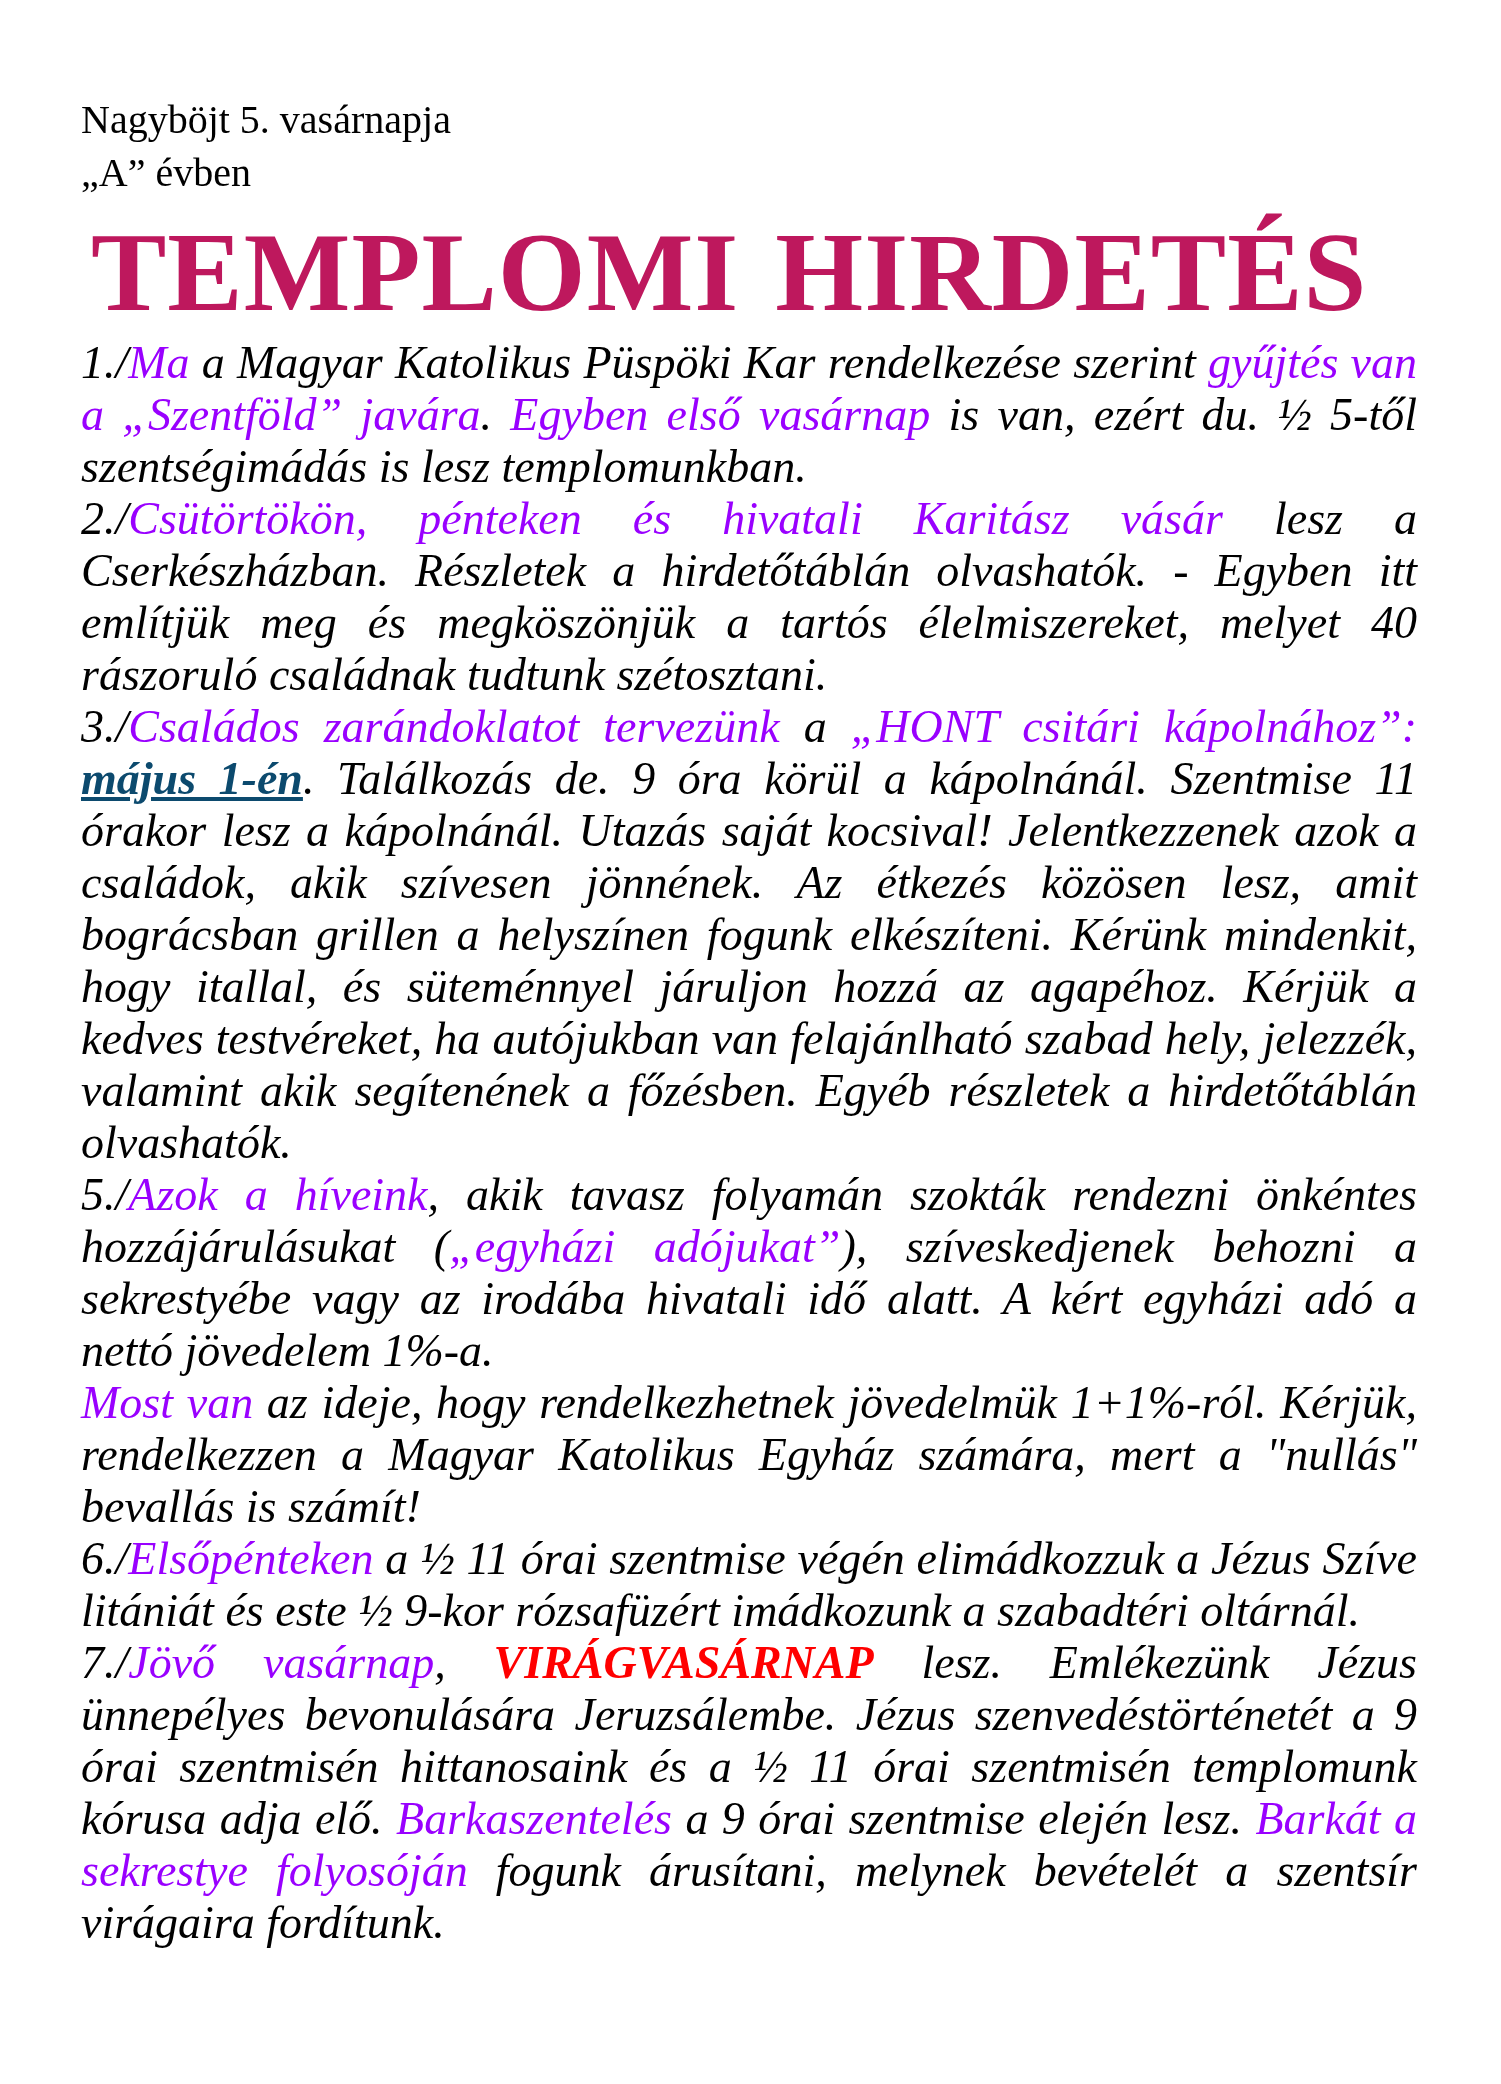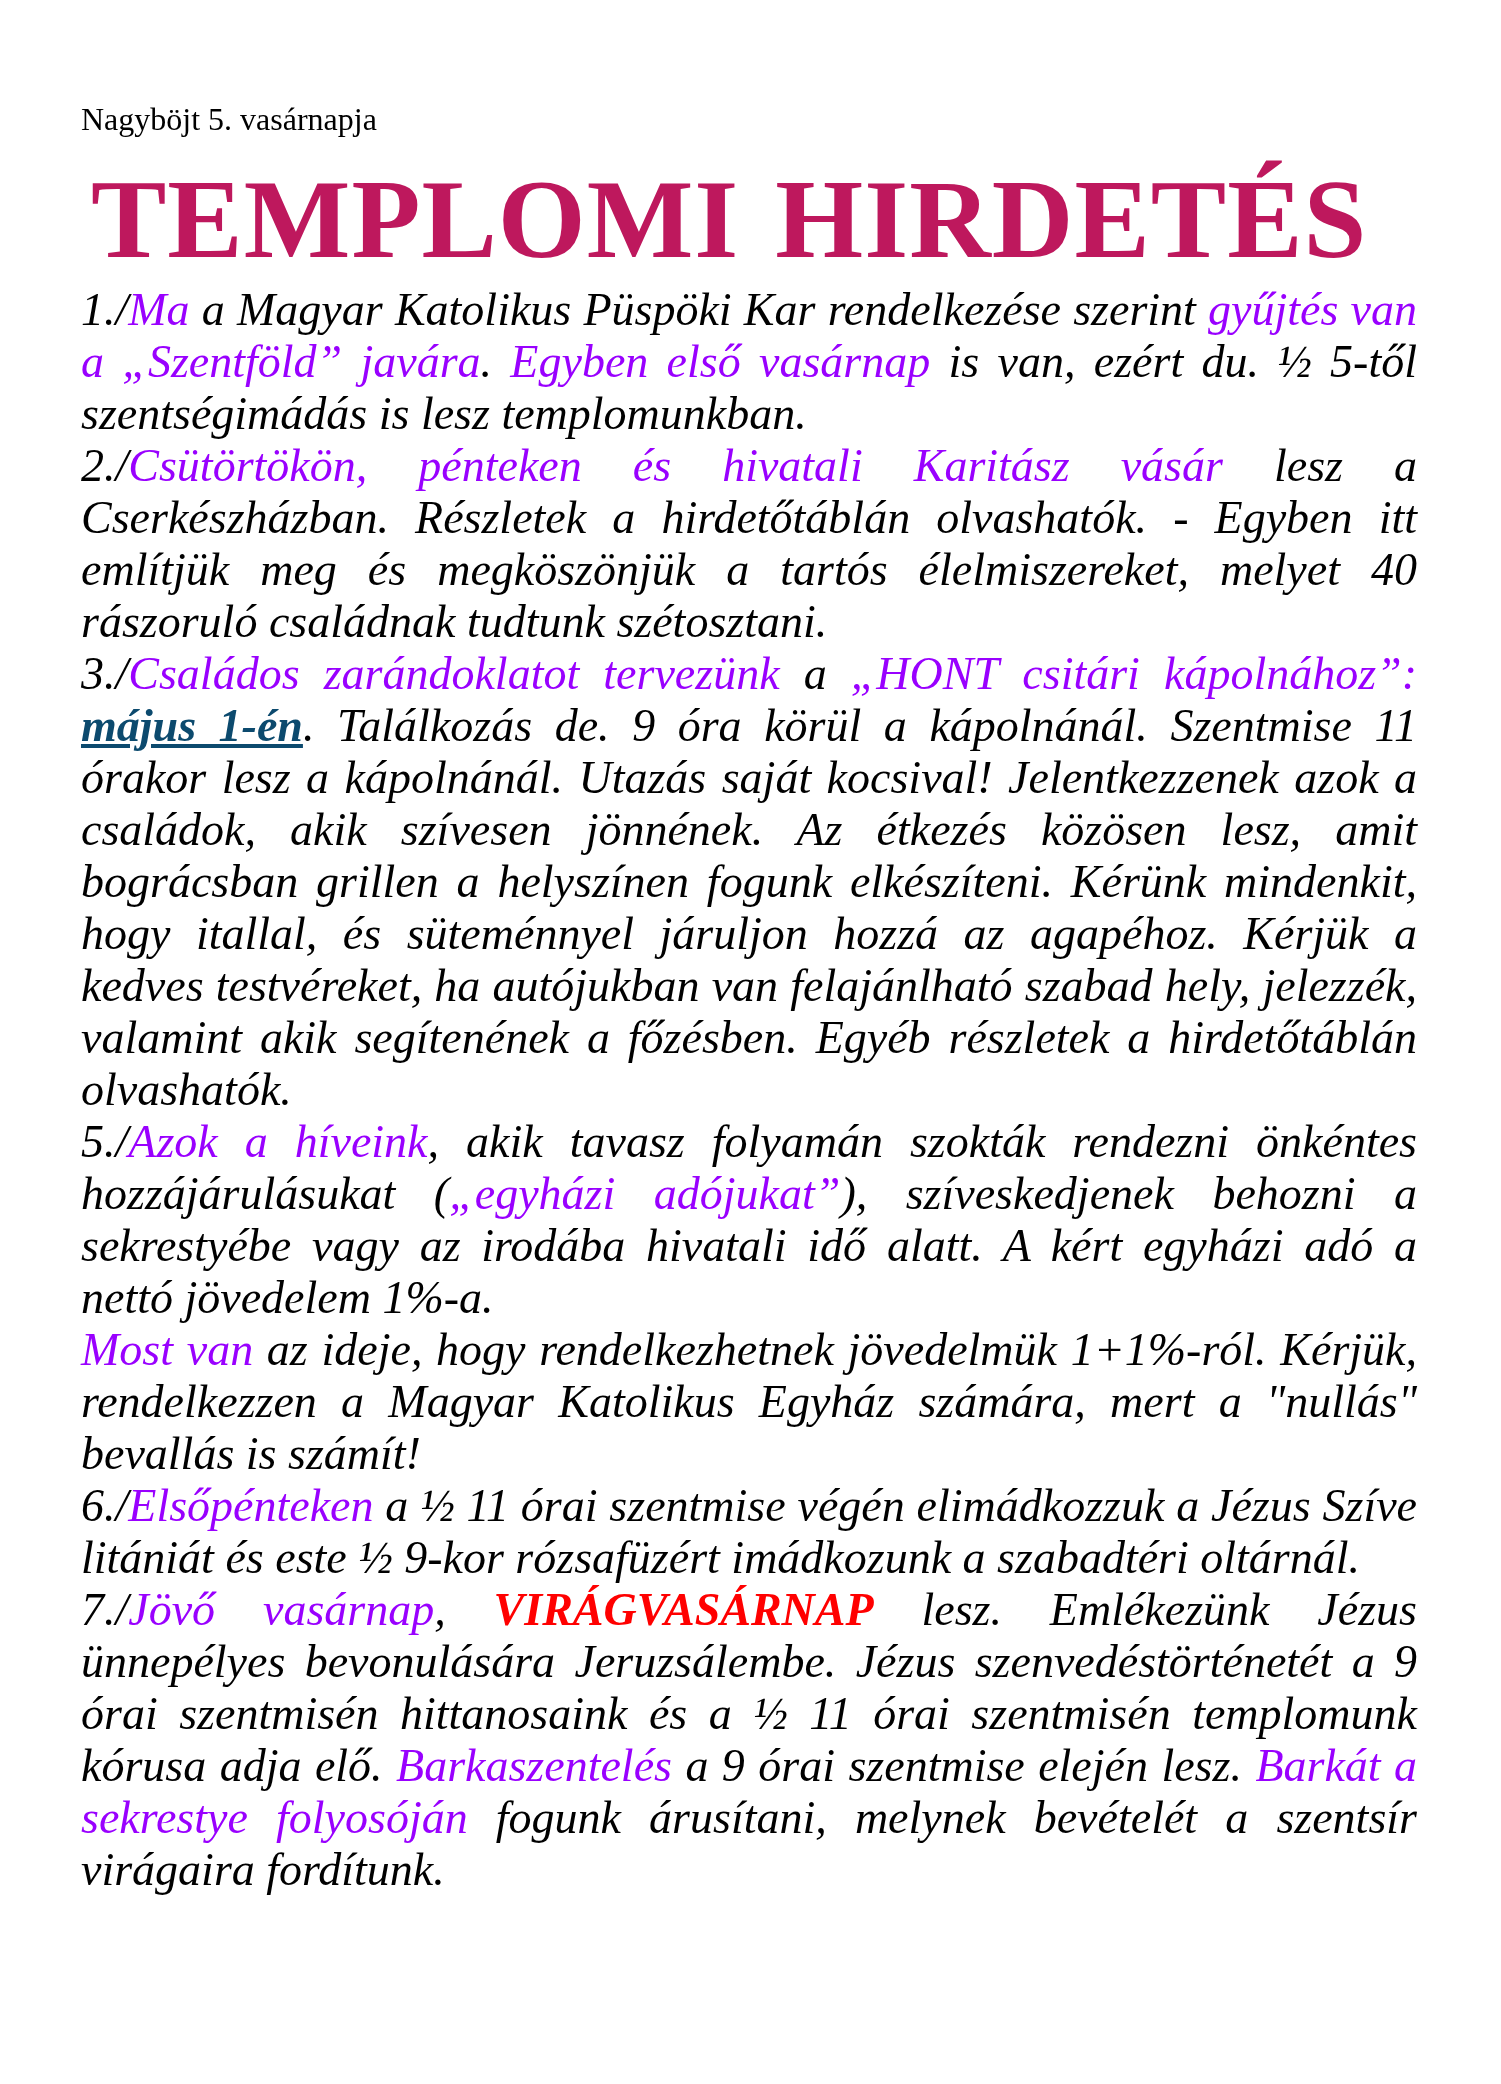--- a/index.html
+++ b/index.html
@@ -2,40 +2,41 @@
 <html><head>
 <meta charset="utf-8">
 <style>
   html, body { margin: 0; padding: 0; background: #ffffff; }
   body {
     width: 1501px; height: 2084px; position: relative; overflow: hidden;
     font-family: "Liberation Serif", "DejaVu Serif", serif;
     color: #000000;
   }
   .page { position: absolute; left: 81px; top: 93px; width: 1336px; }
-  .hdr-line { font-size: 32px; line-height: 53px; margin: 0; }
+  .hdr-line { font-size: 40px; line-height: 53px; margin: 0; }
   .hdr-date { color: #9900ff; }
   .title {
     font-size: 113px; font-weight: bold; color: #be185d;
     line-height: 110px; margin: 18px 0 10px 0; white-space: nowrap;
     letter-spacing: 1px; padding-left: 10px; font-family: Liberation Serif, serif;
   }
   .title .gap { display: inline-block; width: 36px; }
   .item {
     font-size: 46px; line-height: 52px; text-align: justify; margin: 0; font-style: italic;
   }
   .p { color: #9900ff; }
   .r { color: #ff0000; font-weight: bold; }
   .ru { color: #0c4a6e; font-weight: bold; text-decoration: underline; }
 </style>
 </head>
 <body>
 
 <div class="page">
   <p class="hdr-line">Nagyböjt 5. vasárnapja</p>
+  <p class="hdr-line">„A” évben</p>
 
   <div class="title">
     <span>TEMPLOMI</span><span class="gap"></span><span>HIRDETÉS</span>
   </div>
 
   <div id="items">
       <p class="item"><span>1./</span><span class="p">Ma</span><span> a Magyar Katolikus Püspöki Kar rendelkezése szerint </span><span class="p">gyűjtés van a „Szentföld” javára</span><span>. </span><span class="p">Egyben első vasárnap</span><span> is van, ezért du. ½ 5-től szentségimádás is lesz templomunkban.</span></p>
       <p class="item"><span>2./</span><span class="p">Csütörtökön, pénteken és hivatali Karitász vásár</span><span> lesz a Cserkészházban. Részletek a hirdetőtáblán olvashatók. - Egyben itt említjük meg és megköszönjük a tartós élelmiszereket, melyet 40 rászoruló családnak tudtunk szétosztani.</span></p>
       <p class="item"><span>3./</span><span class="p">Családos zarándoklatot tervezünk</span><span> a </span><span class="p">„HONT csitári kápolnához”: </span><span class="ru">május 1-én</span><span>. Találkozás de. 9 óra körül a kápolnánál. Szentmise 11 órakor lesz a kápolnánál. Utazás saját kocsival! Jelentkezzenek azok a családok, akik szívesen jönnének. Az étkezés közösen lesz, amit bográcsban grillen a helyszínen fogunk elkészíteni. Kérünk mindenkit, hogy itallal, és süteménnyel járuljon hozzá az agapéhoz. Kérjük a kedves testvéreket, ha autójukban van felajánlható szabad hely, jelezzék, valamint akik segítenének a főzésben. Egyéb részletek a hirdetőtáblán olvashatók.</span></p>
       <p class="item"><span>5./</span><span class="p">Azok a híveink</span><span>, akik tavasz folyamán szokták rendezni önkéntes hozzájárulásukat (</span><span class="p">„egyházi adójukat”</span><span>), szíveskedjenek behozni a sekrestyébe vagy az irodába hivatali idő alatt. A kért egyházi adó a nettó jövedelem 1%-a.</span></p>

